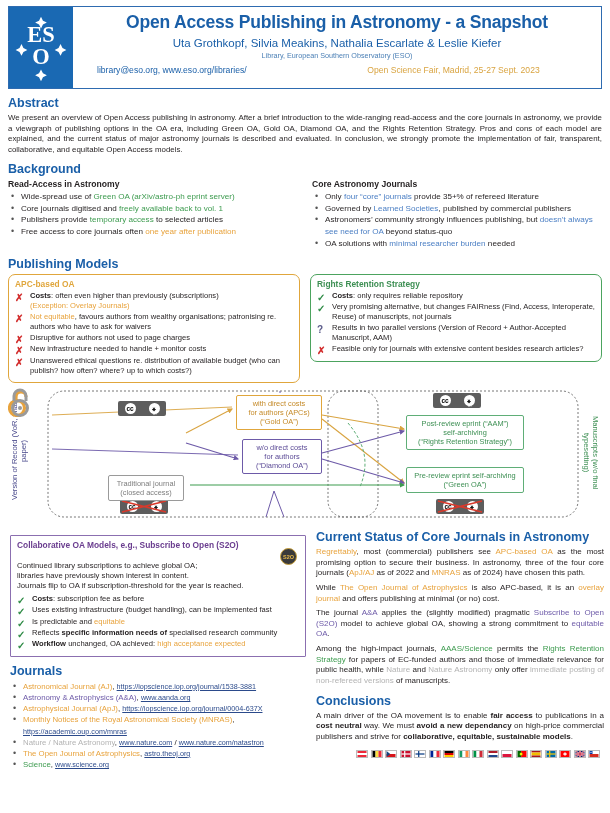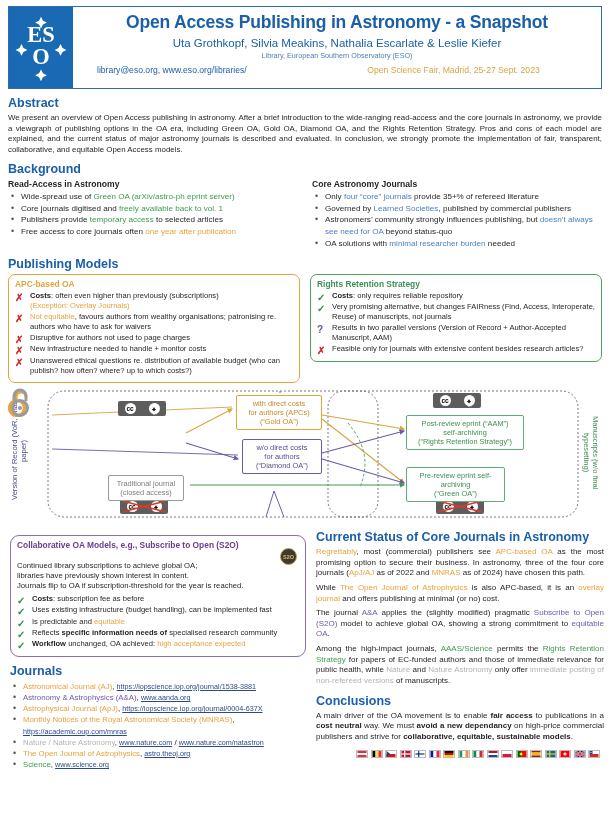--- a/index.html
+++ b/index.html
@@ -71,34 +71,34 @@
   .dlabel.right { right:2px; top:10px; height:112px; color:#3d8f53; }
   .dbox {
     position:absolute; font-size:7.4px; text-align:center; line-height:1.22;
     border:1px solid #999; background:#fff; padding:3px 4px; border-radius:2px;
   }
   .dbox.oa { border-color:#e0a63c; color:#c58a28; left:100px; top:38px; width:78px; }
   .dbox.trad { border-color:#9a9a9a; color:#7d7d7d; left:100px; top:88px; width:76px; }
   .dbox.gold { border-color:#e0a63c; color:#c58a28; left:228px; top:8px; width:86px; }
   .dbox.diam { border-color:#6d5aa8; color:#5b4a96; left:234px; top:52px; width:80px; }
   .dbox.aam { border-color:#5fae77; color:#3d8f53; left:398px; top:28px; width:118px; }
-  .dbox.green2 { border-color:#5fae77; color:#3d8f53; left:398px; top:80px; width:99px; }
+  .dbox.green2 { border-color:#5fae77; color:#3d8f53; left:398px; top:80px; width:118px; }
 
   .ccbadge { position:absolute; width:48px; height:15px; background:#5d5d5d; border-radius:2px;
              display:flex; align-items:center; justify-content:space-around; }
   .ccbadge .circ { width:11px; height:11px; border-radius:50%; background:#fff; color:#000;
                    font-size:6.5px; font-weight:bold; display:flex; align-items:center; justify-content:center; }
   .ccbadge .by { position:absolute; bottom:0px; right:9px; font-size:3px; color:#fff; }
   .ccstrike { position:absolute; width:100%; height:100%; }
 
   .oalock { position:absolute; left:56px; top:36px; width:26px; height:30px; }
   .clock  { position:absolute; left:58px; top:86px; width:24px; height:30px; }
 
   
-  .s2o-box { border:1.2px solid #8b6fb0; border-radius:9px; padding:4px 6px 5px 6px; position:relative; }
+  .s2o-box { border:1.2px solid #8b6fb0; border-radius:1px; padding:4px 6px 5px 6px; position:relative; }
   .s2o-title { font-size:8.4px; font-weight:bold; color:#6a3d8f; }
   .s2o-text { font-size:7.7px; line-height:1.3; margin:11px 0 3px 0; }
   .s2o-badge { position:absolute; right:8px; top:12px; width:17px; height:17px; border-radius:50%;
                background:#3a3a3a; border:1.5px solid #c8a03c; display:flex; align-items:center;
                justify-content:center; color:#e8b94a; font-size:5.5px; font-weight:bold; }
 
   
   ul.jour { list-style:none; margin:0; padding:0; }
   ul.jour li { position:relative; padding-left:13px; font-size:7.8px; line-height:1.42; }
   ul.jour li:before { content:"\2022"; position:absolute; left:3px; top:-1px; color:#555; font-size:9px; }

